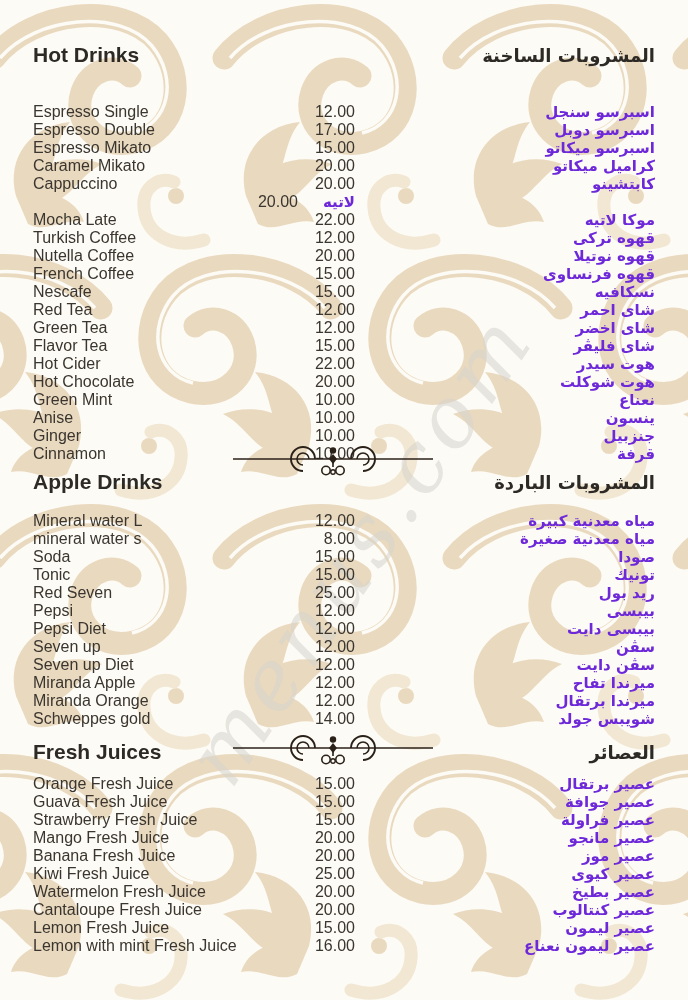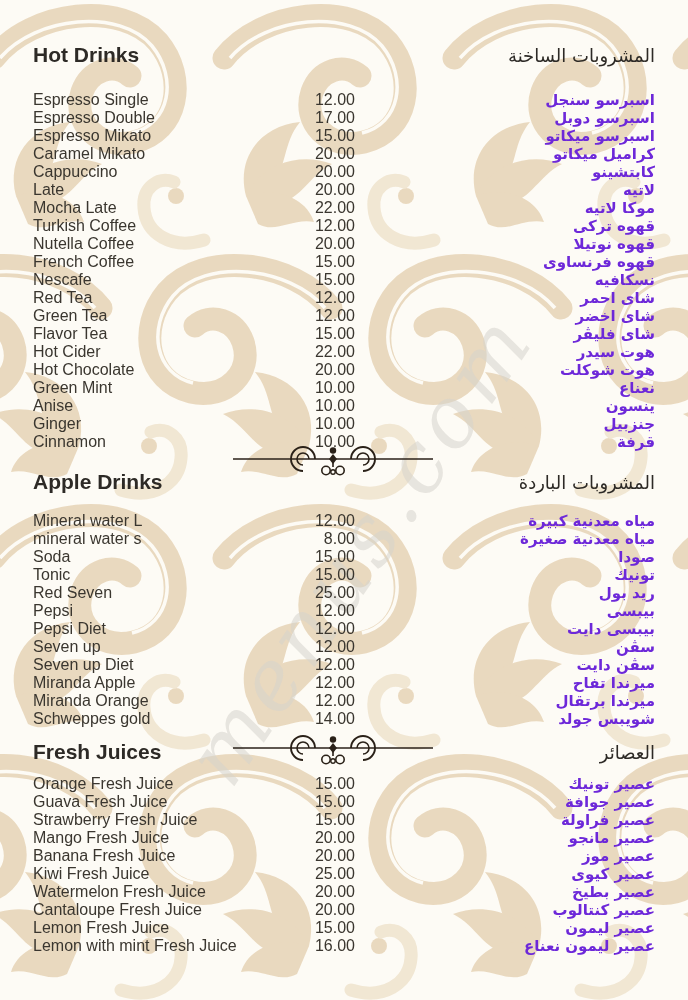--- a/index.html
+++ b/index.html
@@ -7,26 +7,26 @@
        font-family:"Liberation Sans",sans-serif;color:#332f2a;}
   .page{position:relative;width:688px;height:1000px;overflow:hidden;}
   .bg-svg{position:absolute;left:0;top:0;z-index:0;}
   .watermark{position:absolute;left:360px;top:548px;z-index:1;
       transform:translate(-50%,-50%) rotate(-56deg);
       font-family:"DejaVu Serif",serif;font-style:italic;
       font-size:84px;letter-spacing:7px;white-space:nowrap;
       color:#d6d3cd;opacity:.55;}
   .content{position:absolute;inset:0;z-index:2;}
   section{position:absolute;left:0;right:0;padding:0 33px;}
-  .sec-0{top:43px;}  .sec-0 .rows{margin-top:23px;}
+  .sec-0{top:43px;}  .sec-0 .rows{margin-top:35px;}
   .sec-1{top:470px;} .sec-1 .rows{margin-top:17px;}
   .sec-2{top:740px;} .sec-2 .rows{margin-top:10px;}
   .sec-head{display:flex;justify-content:space-between;align-items:baseline;}
   .title-en{margin:0;font-size:21px;line-height:24px;font-weight:bold;color:#2d2a26;}
-  .title-ar{margin:0;font-size:18px;line-height:24px;font-weight:normal;direction:rtl;
+  .title-ar{margin:0;font-size:18px;line-height:24px;font-weight:bold;direction:rtl;
             font-family:"DejaVu Sans",sans-serif;color:#2d2a26;}
   .row{display:grid;grid-template-columns:265px 57px 1fr;height:18px;
        line-height:18px;font-size:16px;}
   .name-en{white-space:nowrap;color:#3a362f;}
   .price{text-align:right;color:#3a362f;}
   .name-ar{direction:rtl;font-weight:bold;font-size:15px;
            font-family:"DejaVu Sans",sans-serif;color:#6d28d9;white-space:nowrap;}
   .divider{position:absolute;left:233px;width:200px;height:32px;z-index:2;}
   .divider.pos-0{top:445px;}
   .divider.pos-1{top:734px;}
@@ -98,21 +98,20 @@
             <span class="name-en">Caramel Mikato</span>
             <span class="price">20.00</span>
             <span class="name-ar">كراميل ميكاتو</span>
           </div>
           <div class="row">
             <span class="name-en">Cappuccino</span>
             <span class="price">20.00</span>
             <span class="name-ar">كابتشينو</span>
           </div>
           <div class="row">
-            <span class="name-en">Late</span>
             <span class="price">20.00</span>
             <span class="name-ar">لاتيه</span>
           </div>
           <div class="row">
             <span class="name-en">Mocha Late</span>
             <span class="price">22.00</span>
             <span class="name-ar">موكا لاتيه</span>
           </div>
           <div class="row">
             <span class="name-en">Turkish Coffee</span>
@@ -277,21 +276,21 @@
     </svg>
       <section class="menu-section sec-2">
         <div class="sec-head">
           <h2 class="title-en">Fresh Juices</h2>
           <h2 class="title-ar">العصائر</h2>
         </div>
         <div class="rows">
           <div class="row">
             <span class="name-en">Orange Fresh Juice</span>
             <span class="price">15.00</span>
-            <span class="name-ar">عصير تونيك</span>
+            <span class="name-ar">عصير برتقال</span>
           </div>
           <div class="row">
             <span class="name-en">Guava Fresh Juice</span>
             <span class="price">15.00</span>
             <span class="name-ar">عصير جوافة</span>
           </div>
           <div class="row">
             <span class="name-en">Strawberry Fresh Juice</span>
             <span class="price">15.00</span>
             <span class="name-ar">عصير فراولة</span>

